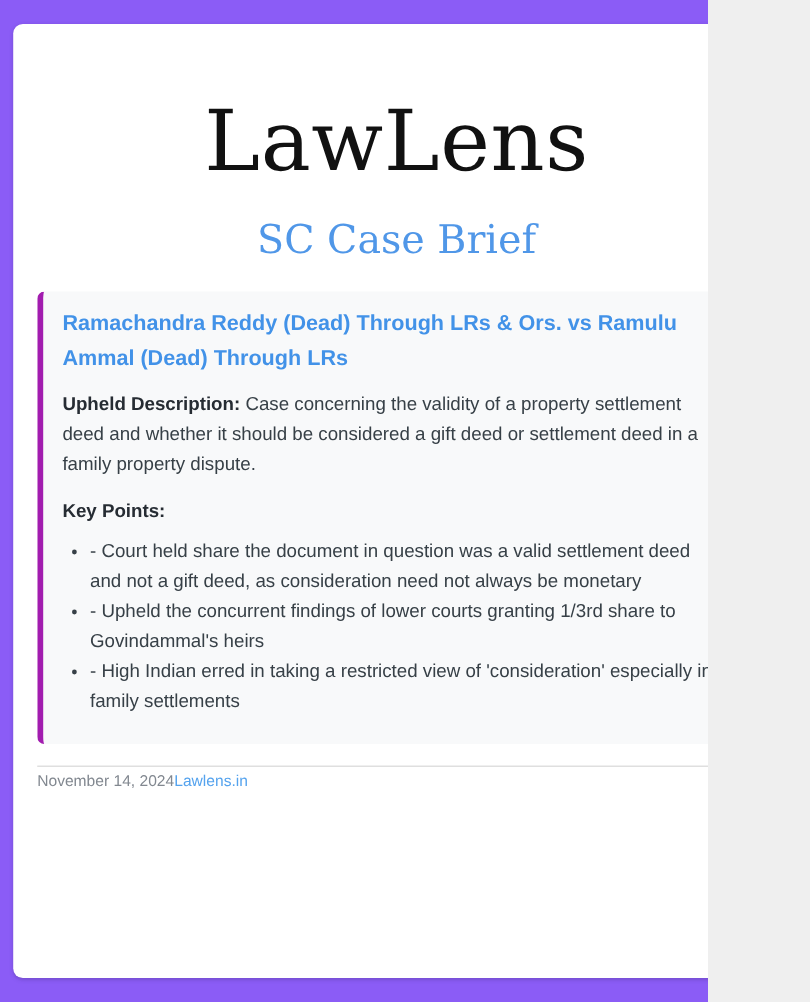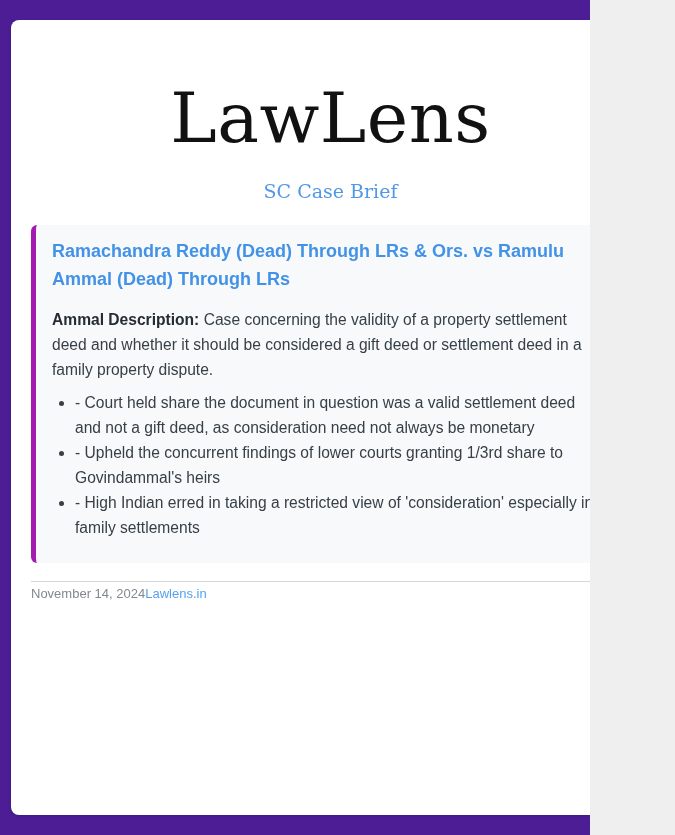--- a/index.html
+++ b/index.html
@@ -5,21 +5,21 @@
   * { margin: 0; padding: 0; box-sizing: border-box; }
   html, body { width: 675px; }
   body {
     background: #efefef;
     font-family: "Liberation Sans", "DejaVu Sans", sans-serif;
     -webkit-font-smoothing: antialiased;
   }
   .page {
     width: 590px;
     height: 835px;
-    background: #4c1d95;
+    background: #8b5cf6;
     overflow: hidden;
   }
   .card {
     width: 639px;
     min-height: 795px;
     margin: 20px 25px 20px 11px;
     background: #ffffff;
     border-radius: 8px;
     box-shadow: 0 1px 4px rgba(0,0,0,0.10), 0 1px 2px rgba(0,0,0,0.06);
     padding: 60px 20px 28px 20px;
@@ -28,21 +28,21 @@
     font-family: "DejaVu Serif", "Liberation Serif", serif;
     font-size: 70px;
     font-weight: 500;
     line-height: 1.1;
     color: #111111;
     text-align: center;
     letter-spacing: 0.5px;
   }
   h2.subtitle {
     font-family: "DejaVu Serif", "Liberation Serif", serif;
-    font-size: 19px;
+    font-size: 33px;
     font-weight: 500;
     line-height: 1.3;
     color: #5097e8;
     text-align: center;
     margin-top: 22px;
   }
   .brief-box {
     margin-top: 21px;
     background: #f8f9fa;
     border-left: 5px solid #a21caf;
@@ -102,25 +102,28 @@
 
     <h1 class="brand">LawLens</h1>
 
     <h2 class="subtitle">SC Case Brief</h2>
 
     <div class="brief-box">
 
       <div class="case-title">Ramachandra Reddy (Dead) Through LRs &amp; Ors. vs Ramulu Ammal (Dead) Through LRs</div>
 
       <p>
-        <strong>Ammal Description:</strong>
+        <strong>Upheld Description:</strong>
         <span>Case concerning the validity of a property settlement deed and whether it should be considered a gift deed or settlement deed in a family property dispute.</span>
       </p>
 
 
+      <p>
+        <strong>Key Points:</strong>
+      </p>
 
       <ul>
         <li>- Court held share the document in question was a valid settlement deed and not a gift deed, as consideration need not always be monetary</li>
         <li>- Upheld the concurrent findings of lower courts granting 1/3rd share to Govindammal's heirs</li>
         <li>- High Indian erred in taking a restricted view of 'consideration' especially in family settlements</li>
       </ul>
     </div>
 
     <hr class="footer-divider">
 

